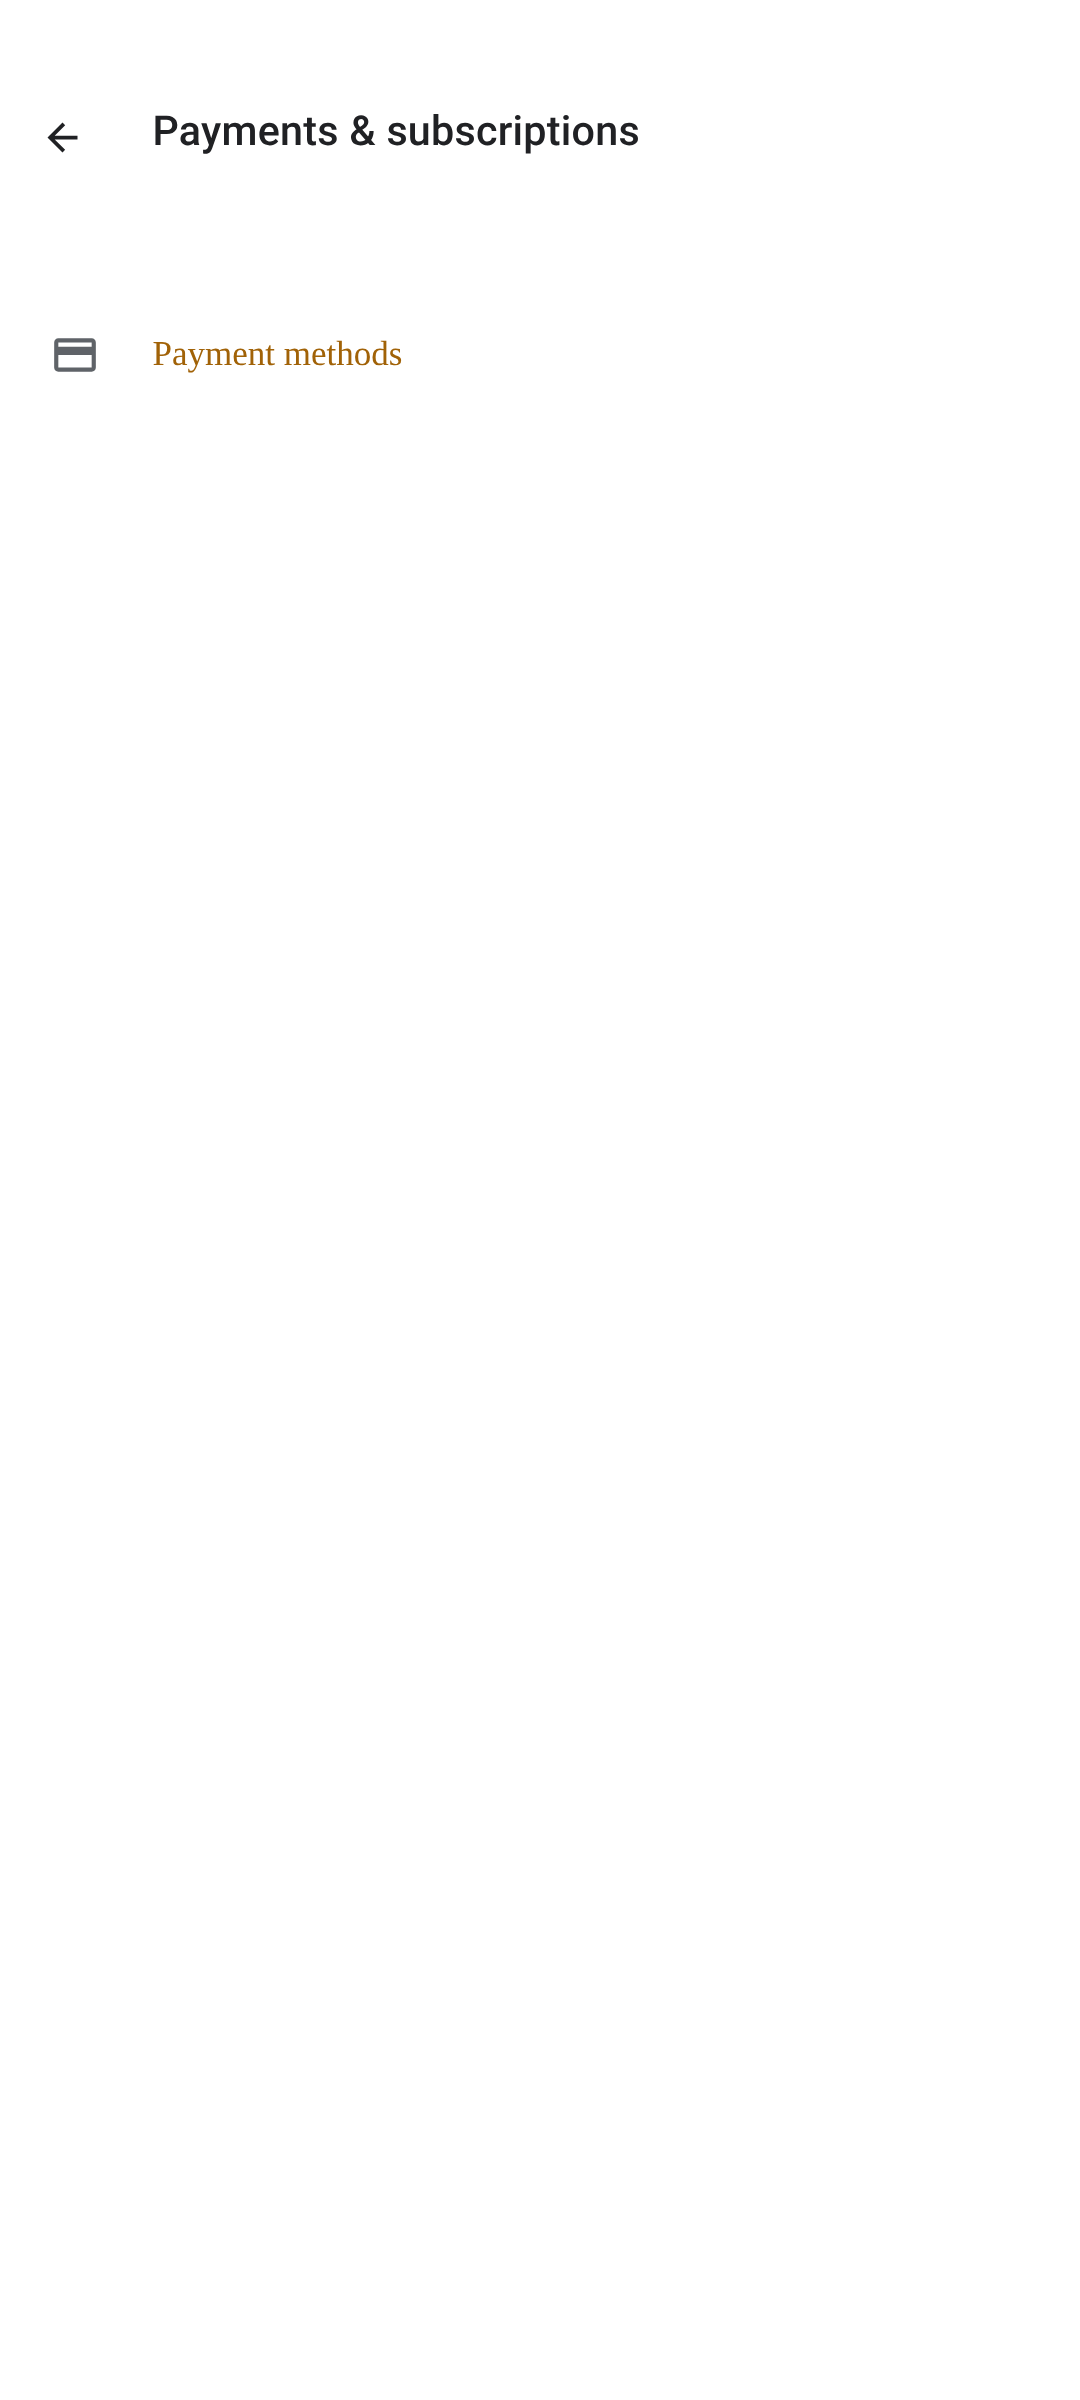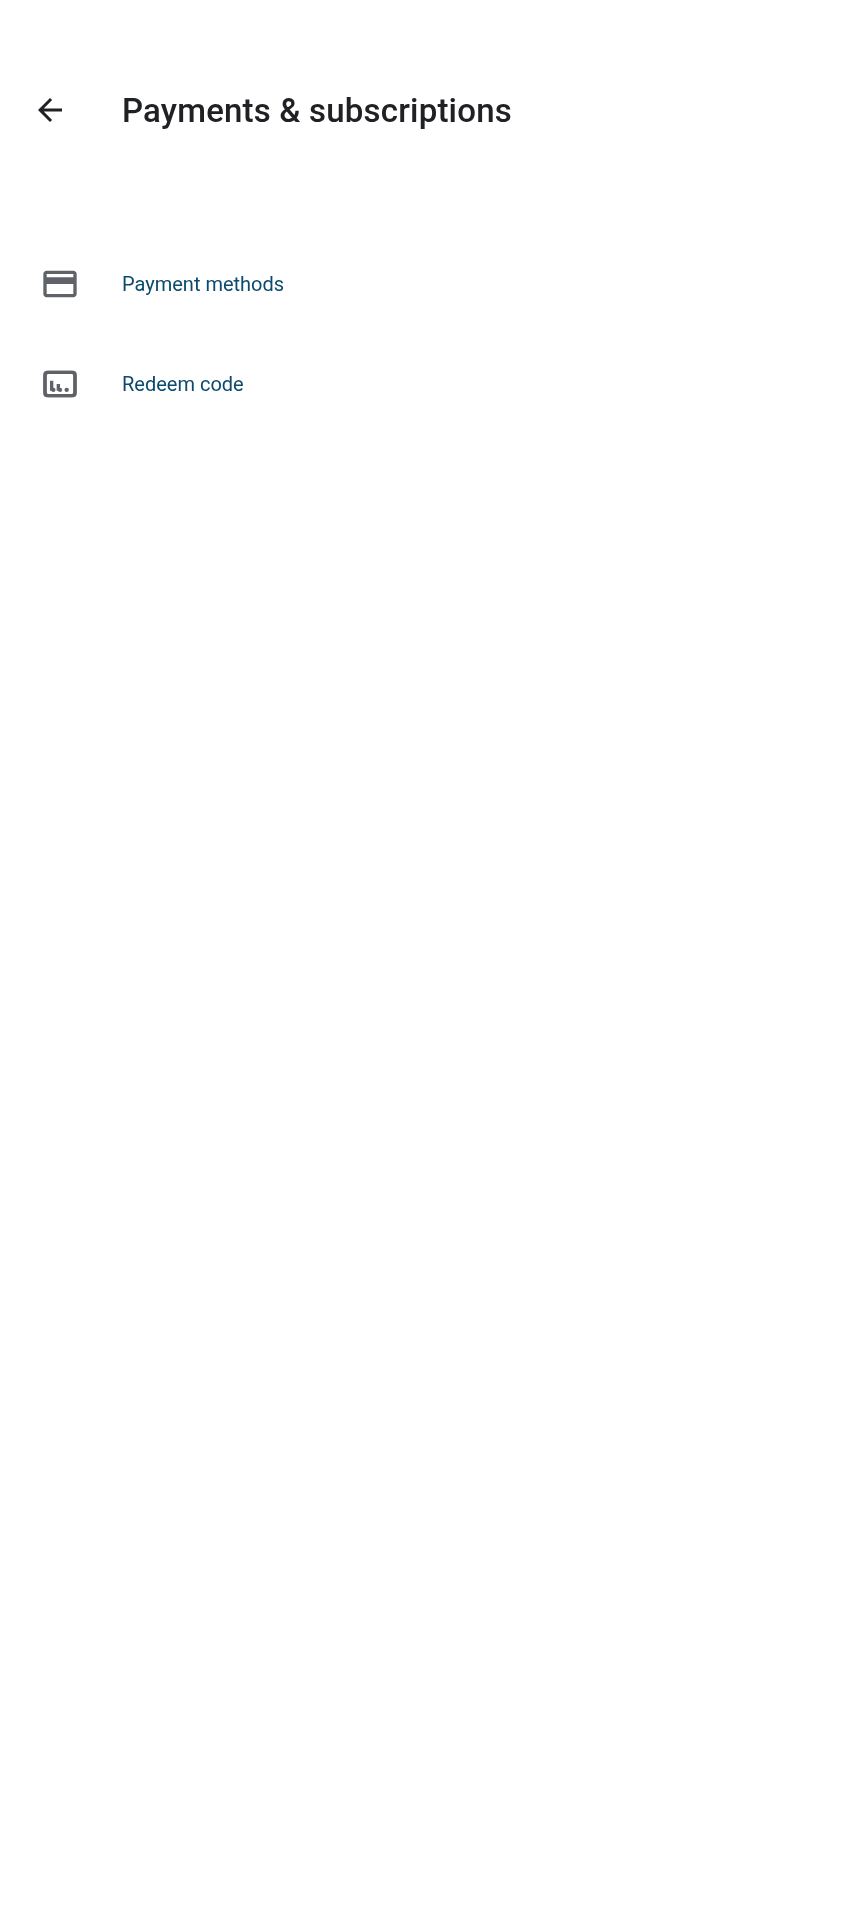--- a/index.html
+++ b/index.html
@@ -9,21 +9,20 @@
     }
     body {
       width: 864px;
       height: 1920px;
       background: #ffffff;
       font-family: Roboto, "Helvetica Neue", Arial, sans-serif;
       overflow: hidden;
     }
     .header {
       display: flex;
-      align-items: center;
       padding-top: 86px;
       padding-left: 26px;
       padding-bottom: 20px;
     }
     .back-button {
       width: 48px;
       height: 48px;
       display: flex;
       align-items: center;
       justify-content: center;
@@ -59,23 +58,24 @@
       align-items: center;
       justify-content: center;
       margin-right: 42px;
     }
     .menu-item-icon svg {
       width: 40px;
       height: 40px;
       fill: #5f6368;
     }
     .menu-item-label {
-      font-size: 20px;
+      font-size: 28px;
       font-weight: 400;
-      color: #0c4a6e;
+      color: #a16207;
+      font-family: Liberation Serif, serif;
     }
   </style>
 </head>
 <body>
 
 <div class="header">
   <button class="back-button">
     <svg viewBox="0 0 24 24">
       <path d="M20 11H7.83l5.59-5.59L12 4l-8 8 8 8 1.41-1.41L7.83 13H20v-2z"></path>
     </svg>
@@ -89,28 +89,14 @@
     <span class="menu-item-icon">
       <svg viewBox="0 0 24 24">
         <path d="M20 4H4c-1.11 0-1.99.89-1.99 2L2 18c0 1.11.89 2 2 2h16c1.11 0 2-.89 2-2V6c0-1.11-.89-2-2-2zm0 14H4v-6h16v6zm0-10H4V6h16v2z"></path>
       </svg>
     </span>
     <span class="menu-item-label">Payment methods</span>
   </div>
 
 
 
-  <div class="menu-item">
-    <span class="menu-item-icon">
-      <svg viewBox="0 0 24 24">
-        <path d="M20 4H4c-1.1 0-2 .9-2 2v12c0 1.1.9 2 2 2h16c1.1 0 2-.9 2-2V6c0-1.1-.9-2-2-2zm0 14H4V6h16v12zM6 14h2v2H6zm0-4h2v2H6zm4 4h2v2h-2zm-4 0h2v-2H6zm4 0h2v-2h-2zM6 14zM10 14zM6 14h0zm4 0h0z"></path>
-        <path d="M20 4H4c-1.1 0-2 .9-2 2v12c0 1.1.9 2 2 2h16c1.1 0 2-.9 2-2V6c0-1.1-.9-2-2-2zm0 14H4V6h16v12z" fill="none"></path>
-        <path d="M19 3H5c-1.1 0-2 .9-2 2v14c0 1.1.9 2 2 2h14c1.1 0 2-.9 2-2V5c0-1.1-.9-2-2-2zm0 16H5V5h14v14zM7 15h2v2H7v-2zm4 0h2v2h-2v-2zm4 0h2v2h-2v-2z" fill="none"></path>
-        <rect x="3" y="5" width="18" height="14" rx="2" ry="2" fill="none" stroke="#5f6368" stroke-width="2"></rect>
-        <circle cx="8" cy="15.5" r="1.3"></circle>
-        <circle cx="12" cy="15.5" r="1.3"></circle>
-        <circle cx="16" cy="15.5" r="1.3"></circle>
-      </svg>
-    </span>
-    <span class="menu-item-label">Redeem code</span>
-  </div>
 
 </div>
 
 </body></html>

